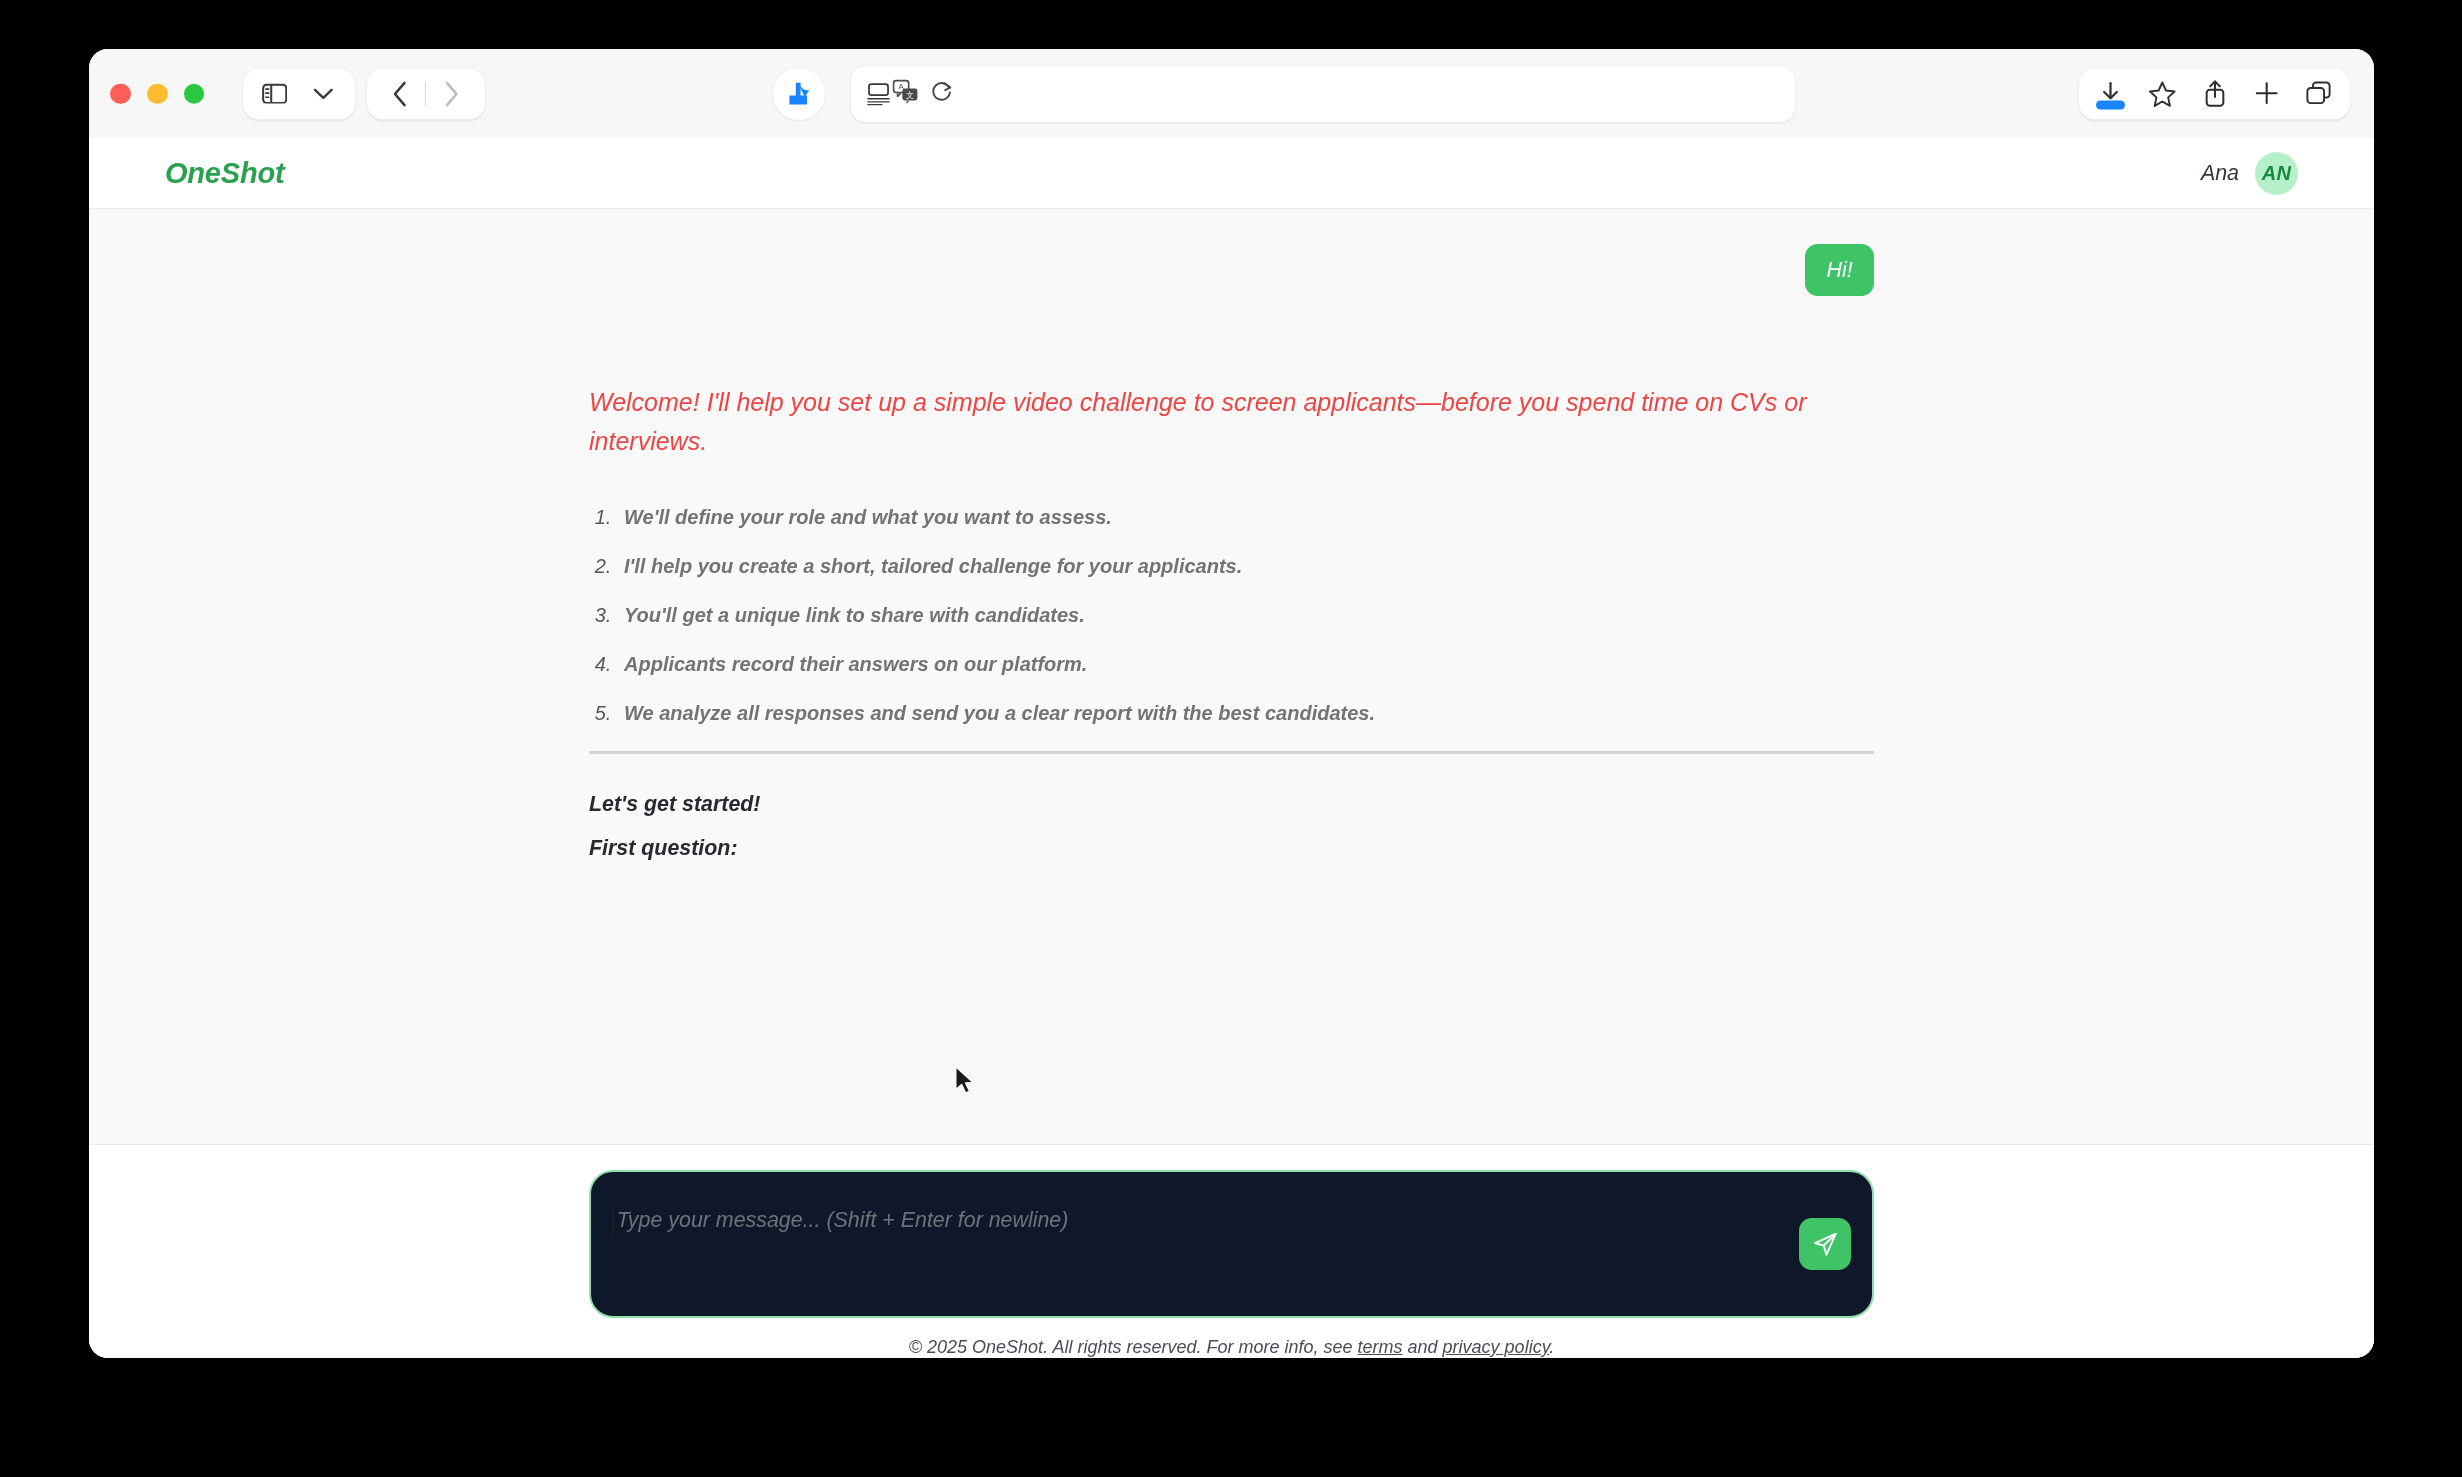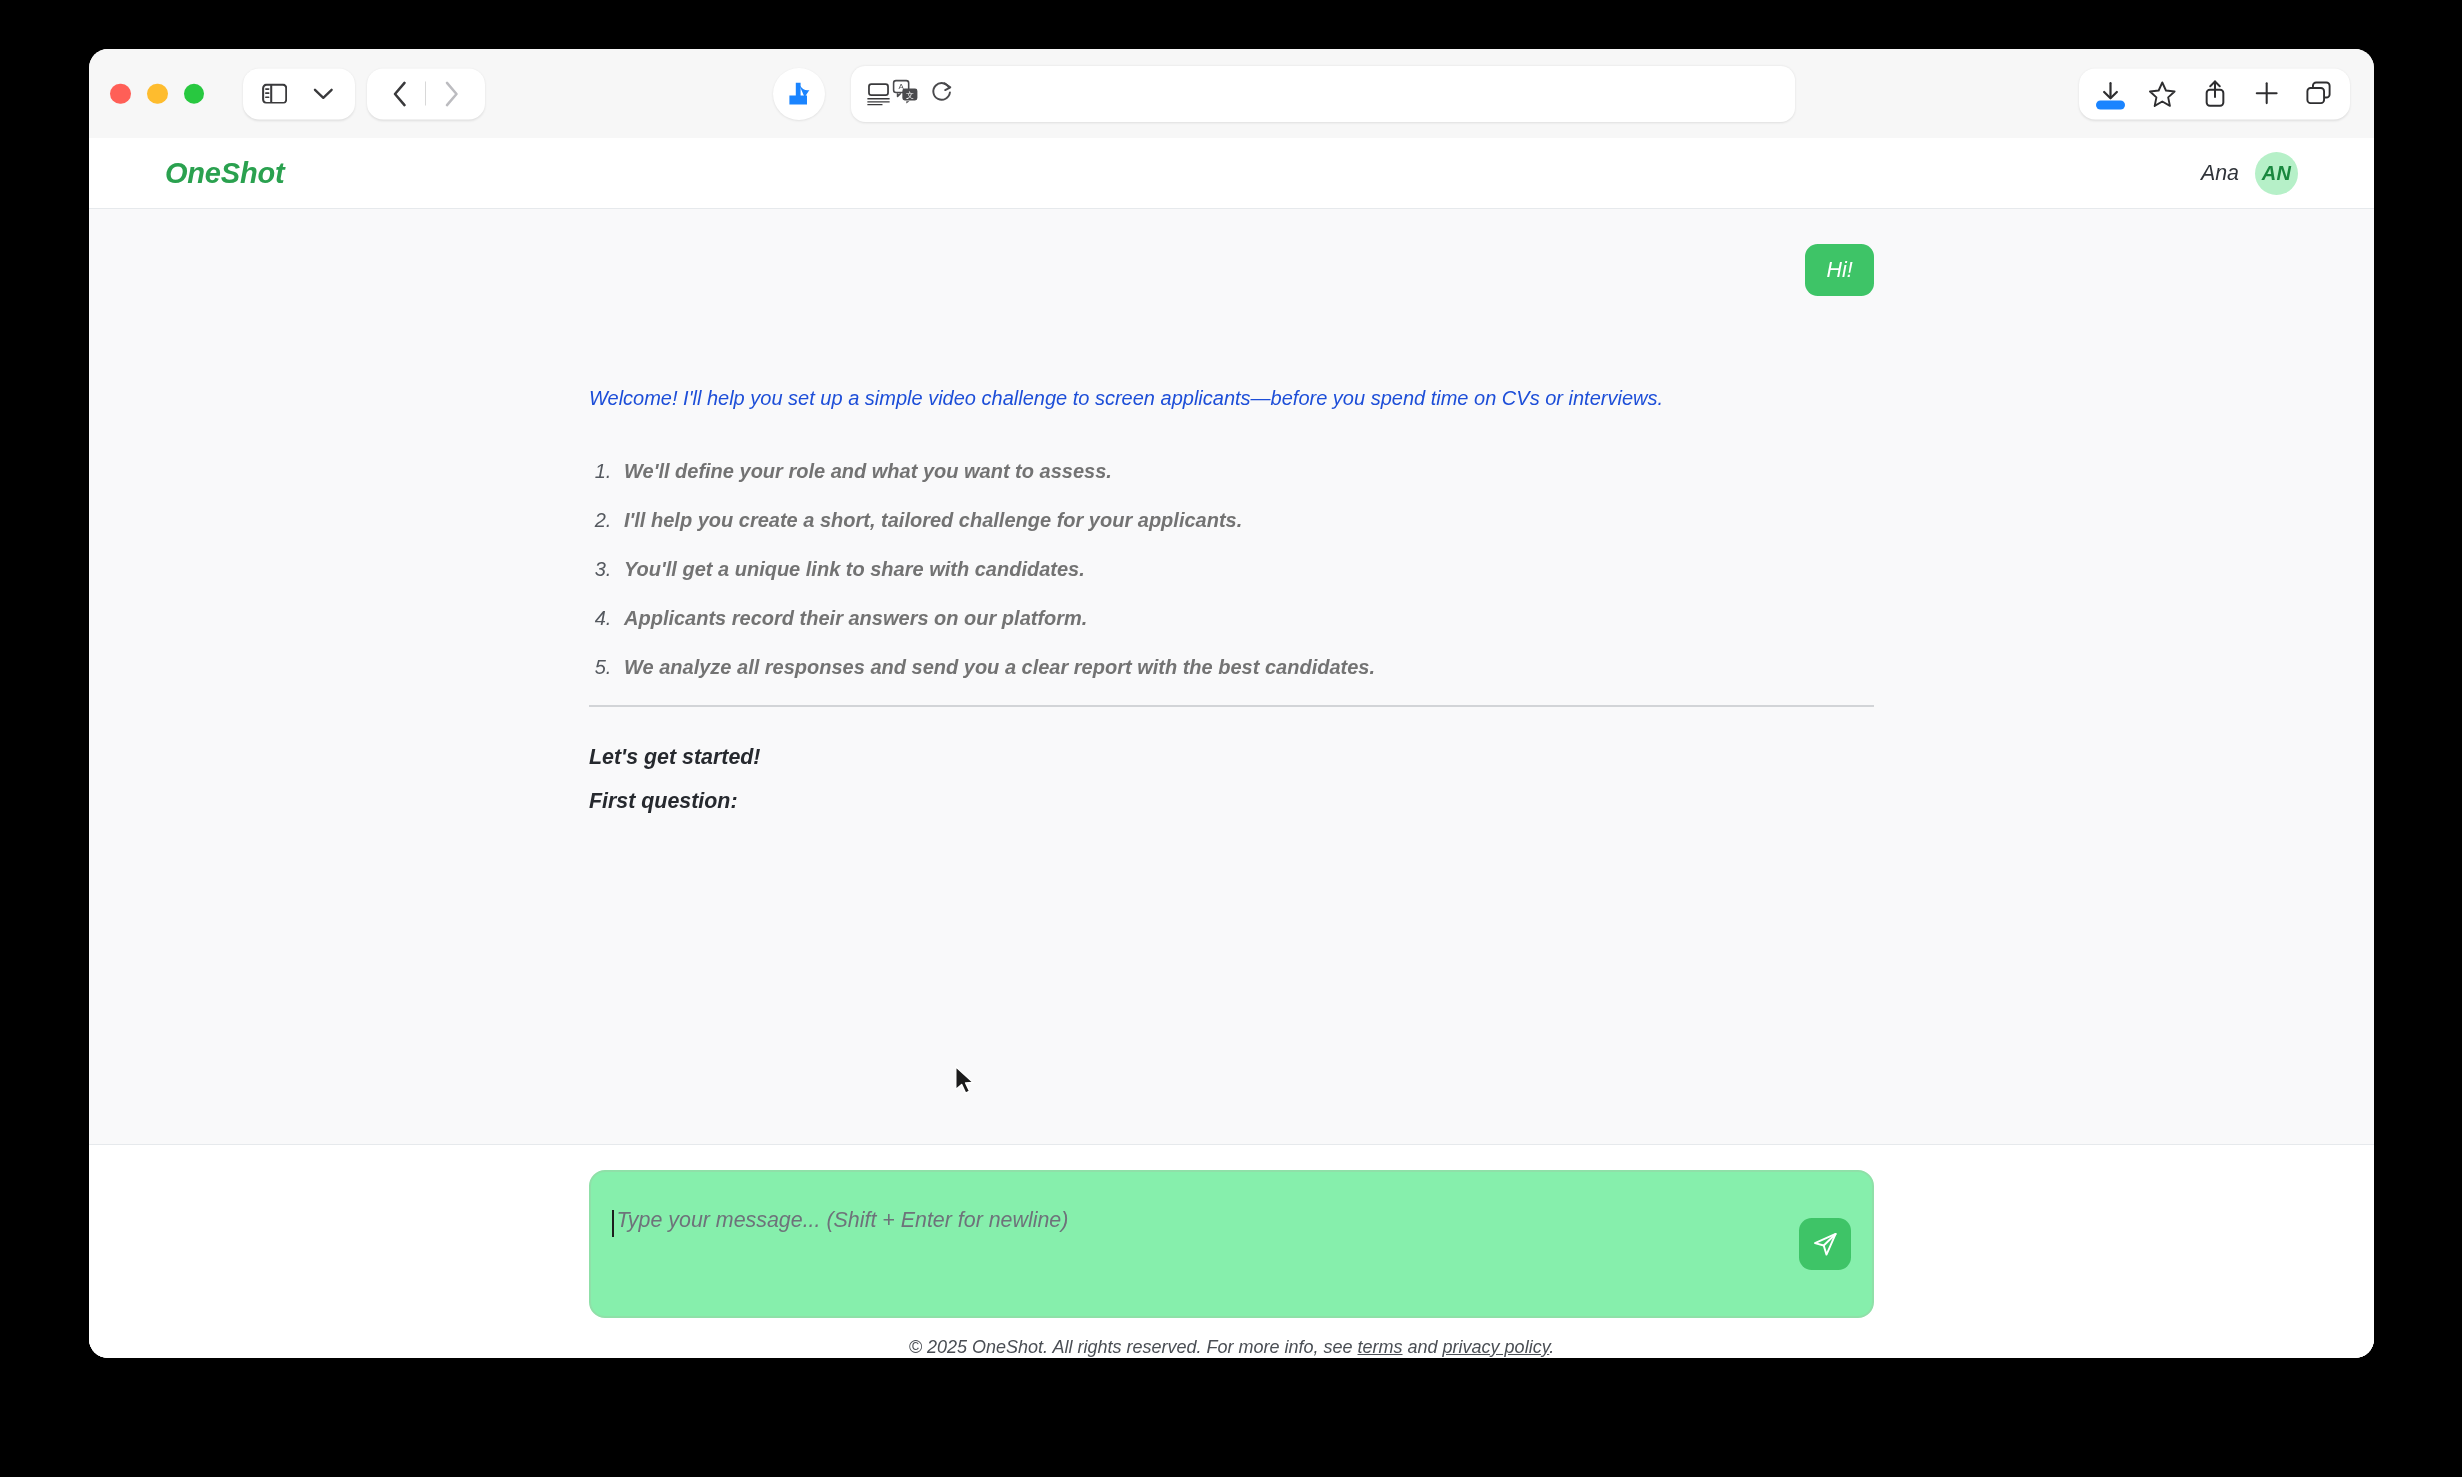--- a/index.html
+++ b/index.html
@@ -173,21 +173,21 @@
   .msg-user-row { display: flex; justify-content: flex-end; }
   #user-bubble {
     background: #3ec467;
     color: #ffffff;
     font-size: 21.4px;
     padding: 13.5px 21.4px;
     border-radius: 12.7px;
   }
 
   #assistant-message { margin-top: 87px; color: #32363c; }
-  .a-para { font-size: 20px; line-height: 1.55; color: #1d4ed8; }
+  .a-para { font-size: 25px; line-height: 1.55; color: #ef4444; }
   .a-bold { font-size: 21.4px; font-weight: bold; color: #26292e; }
   .spacer-24 { height: 19px; }
   .spacer-32 { height: 25.4px; }
 
   #steps-list { list-style: none; margin-top: 20.6px; }
   .step-item { display: flex; align-items: baseline; margin-bottom: 26px; }
   .step-num { width: 35px; flex: 0 0 35px; text-align: right; font-size: 20px; color: #55595f; padding-right: 12.7px; }
   .step-text { font-size: 20px; font-weight: bold; color: #737373; }
 
   #msg-divider { height: 2.4px; background: #d2d4d7; margin: 11px 0 38px 0; }
@@ -197,22 +197,22 @@
     background: #ffffff;
     display: flex;
     flex-direction: column;
     align-items: center;
     padding-top: 25.4px;
   }
   #composer-box {
     width: 1285px;
     height: 148px;
     border: 2.4px solid #8fe0a8;
-    border-radius: 16px;
-    background: #86efac;
+    border-radius: 24px;
+    background: #0f172a;
     position: relative;
     display: flex;
     align-items: flex-start;
   }
   #text-caret { position: absolute; left: 20.6px; top: 38px; width: 2.4px; height: 27px; background: #1d1d1d; }
   #composer-placeholder {
     position: absolute; left: 25.4px; top: 36px;
     font-size: 21.4px; color: #6e727a;
   }
   #send-button {

